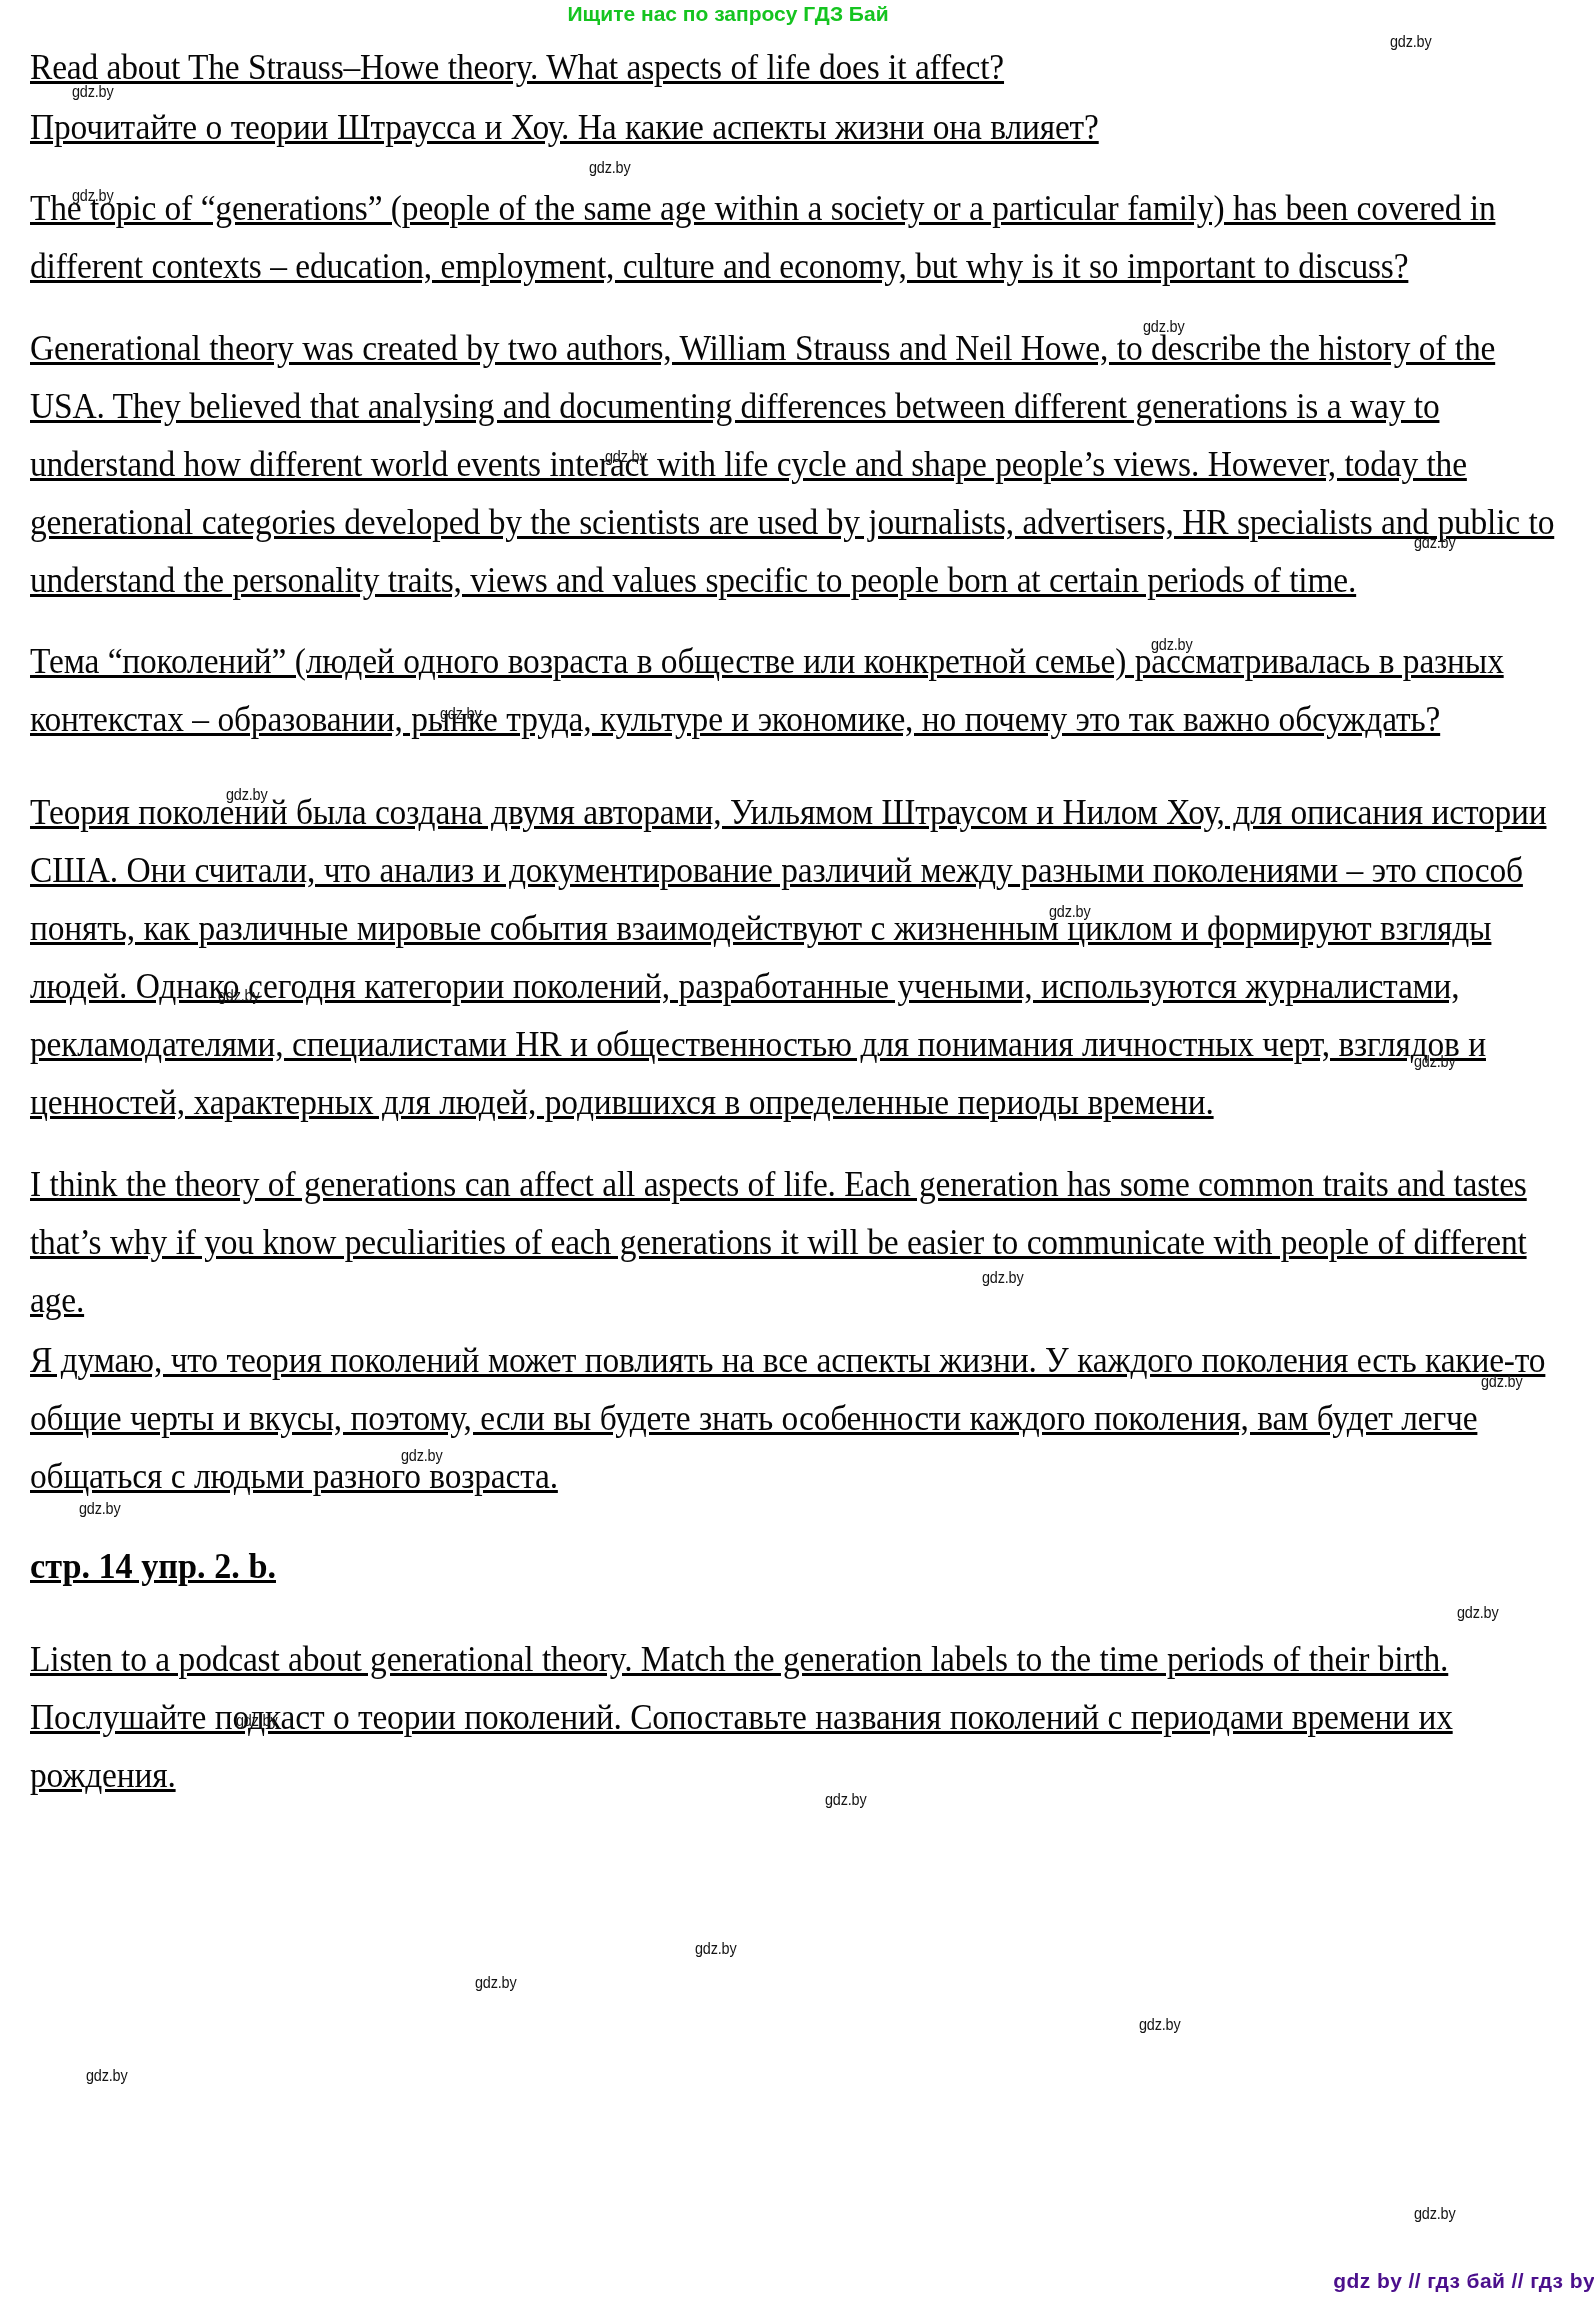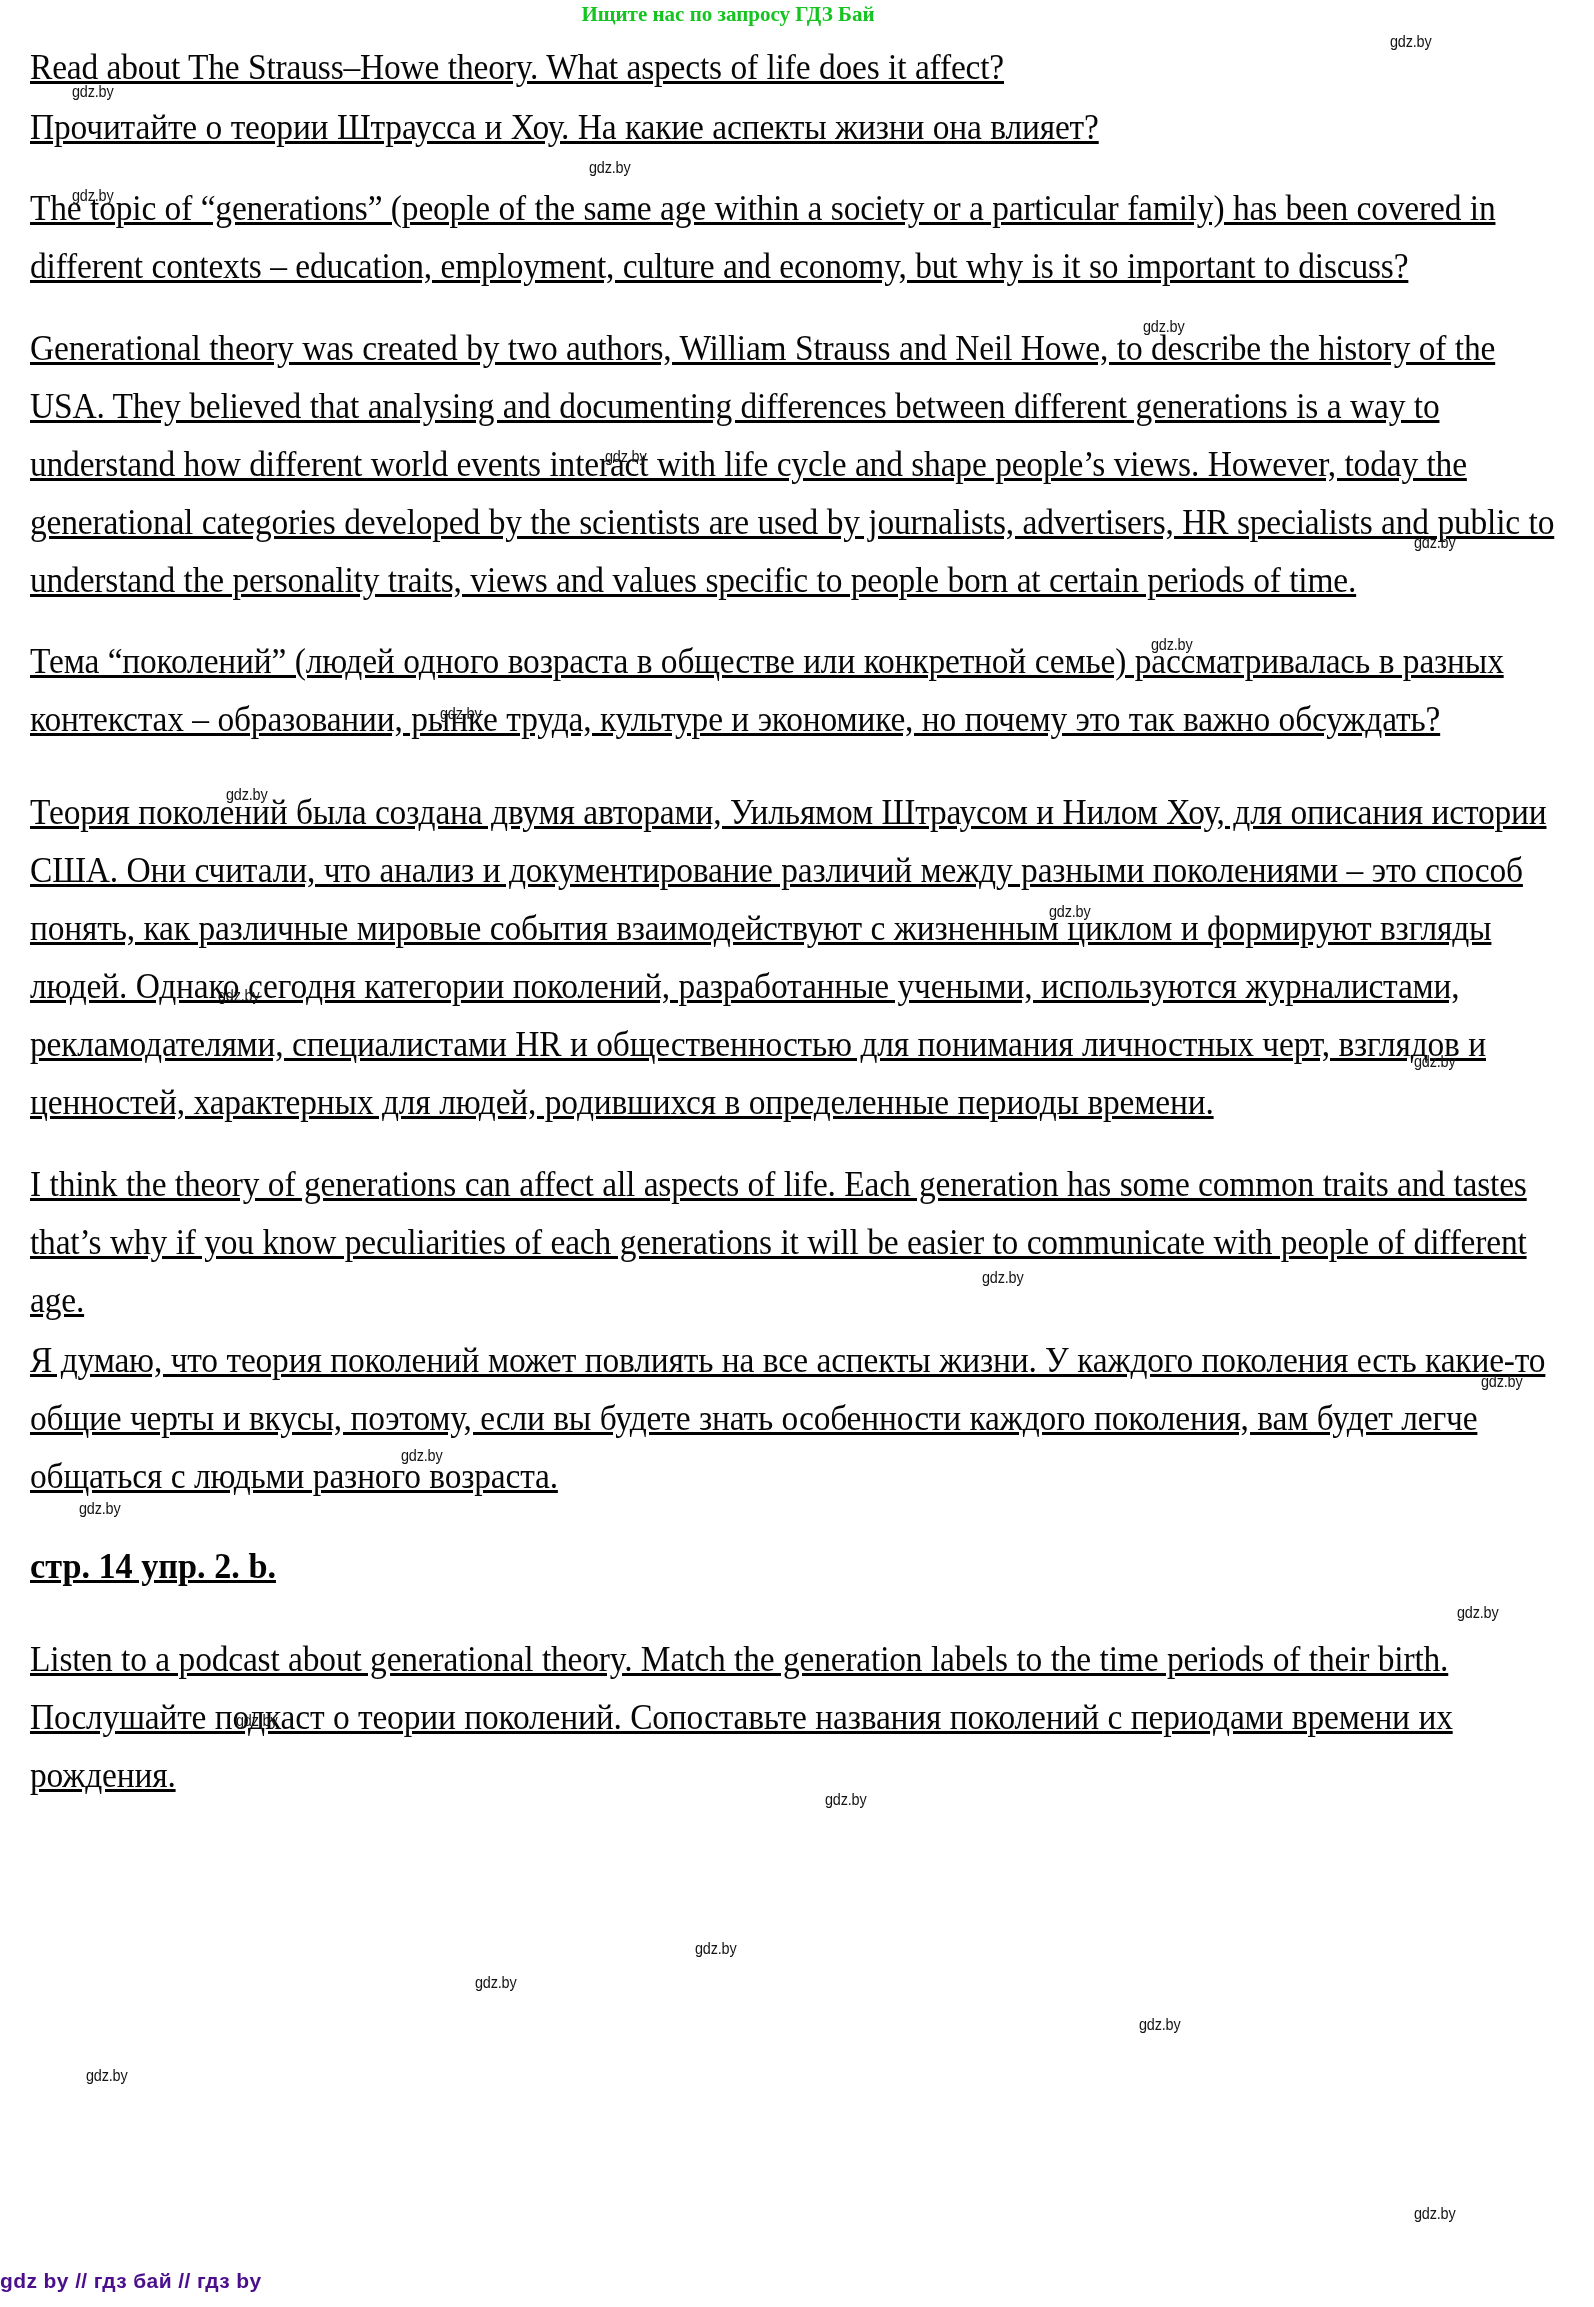--- a/index.html
+++ b/index.html
@@ -16,21 +16,21 @@
     color: #000000;
   }
 
   
   .promo-banner {
     position: absolute;
     top: 1.6px;
     left: 0;
     width: 1456px;
     text-align: center;
-    font-family: Liberation Serif, serif;
+    font-family: Liberation Sans, sans-serif;
     font-size: 21px;
     font-weight: 700;
     color: #15c420;
     letter-spacing: 0px;
     white-space: nowrap;
   }
 
   
   .doc {
     position: absolute;
@@ -82,21 +82,21 @@
     transform: scaleX(0.92);
     transform-origin: left top;
   }
 
   
   .site-footer {
     position: absolute;
     bottom: 14px;
     left: 0;
     width: 1595px;
-    text-align: left;
+    text-align: right;
     font-family: "Liberation Sans", sans-serif;
     font-size: 21px;
     font-weight: 600;
     color: #4b0f8c;
     white-space: nowrap;
     letter-spacing: 0.4px;
   }
 </style>
 </head>
 <body>

